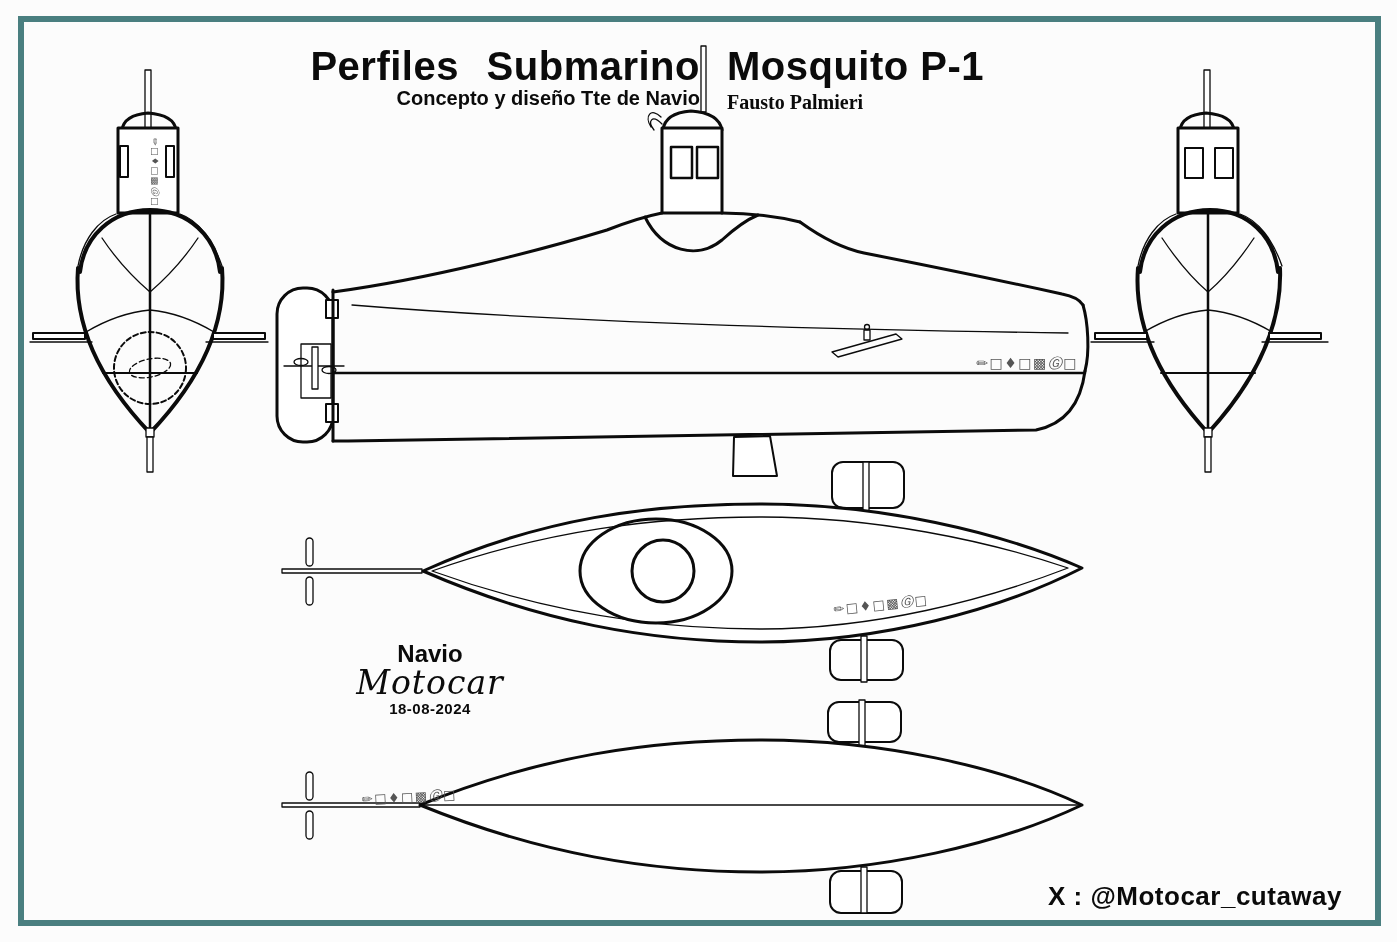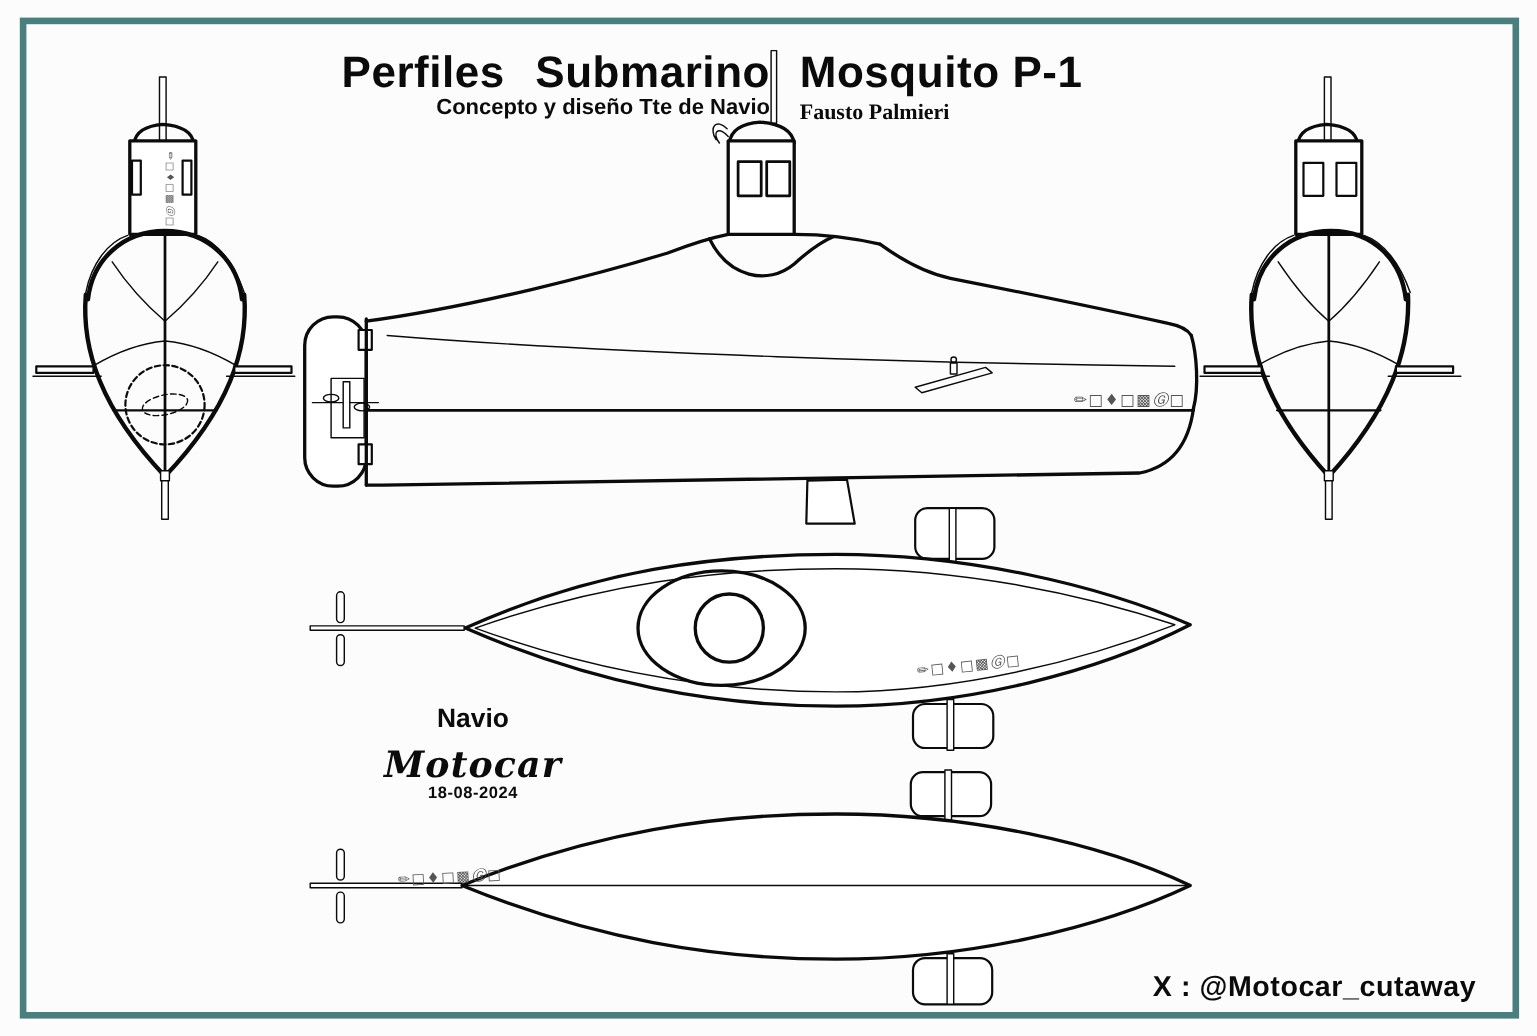--- a/index.html
+++ b/index.html
@@ -15,21 +15,21 @@
     position:absolute;left:18px;top:16px;right:16px;bottom:16px;
     border:6px solid var(--border);pointer-events:none;
   }
   .abs{position:absolute;white-space:nowrap;}
   .title{font-weight:bold;font-size:40px;letter-spacing:.5px;}
   .title.left{word-spacing:16px;}
   .subtitle{font-weight:bold;font-size:20px;}
   .t-right-anchor{right:697px;text-align:left;}
   .t-left-anchor{left:727px;text-align:center;}
   .author{font-weight:bold;font-size:24px;}
-  .signature{font-family:"DejaVu Serif", serif;font-style:italic;font-weight:bold;font-size:33px;letter-spacing:1px;margin-top:12px;}
+  .signature{font-family:"DejaVu Serif", serif;font-style:italic;font-weight:normal;font-size:33px;letter-spacing:1px;}
   .date{font-weight:bold;font-size:15px;letter-spacing:.5px;}
   .footer{font-weight:bold;font-size:26px;letter-spacing:.5px;}
   .author-block{text-align:center;line-height:1.05;}
   svg{position:absolute;left:0;top:0;}
   svg .ln{fill:none;stroke:#0b0b0b;stroke-linejoin:round;stroke-linecap:round;}
   svg .s1{stroke-width:1.3;}
   svg .s2{stroke-width:2;}
   svg .s25{stroke-width:2.5;}
   svg .s3{stroke-width:3;}
   svg .s4{stroke-width:4;}

